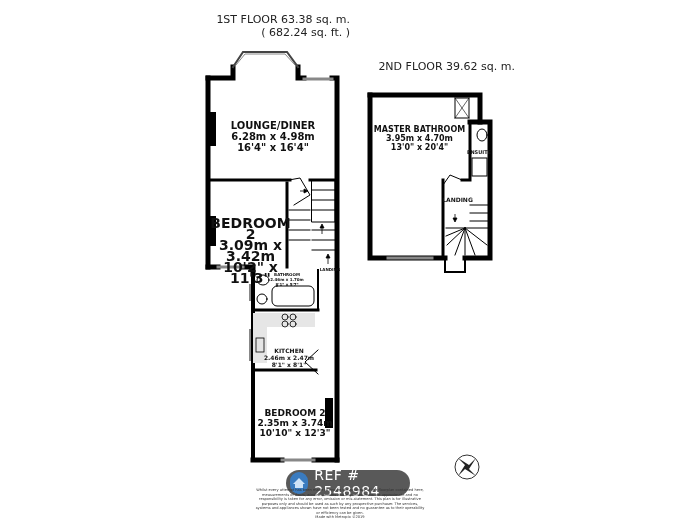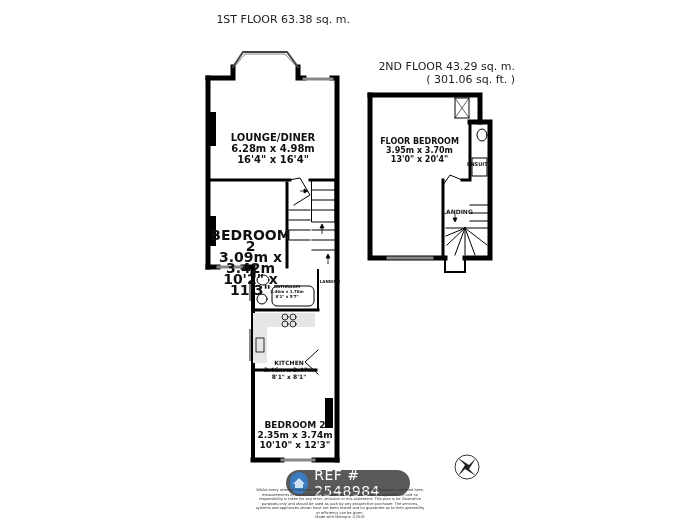--- a/index.html
+++ b/index.html
@@ -1,36 +1,36 @@
 <!DOCTYPE html>
 <html><head>
   <meta charset="utf-8">
   <style>
     html, body { margin: 0; padding: 0; background: #ffffff; }
     body { width: 700px; height: 525px; position: relative; overflow: hidden; font-family: "DejaVu Sans", sans-serif; }
     .floor-title { position: absolute; text-align: right; color: #222; font-size: 11px; line-height: 13px; }
     .floor-title .sub { font-size: 11px; }
     svg.plan { position: absolute; left: 0; top: 0; }
-    .room-label { position: absolute; text-align: center; font-weight: bold; color: #111; line-height: 11px; margin-top: 12px; }
+    .room-label { position: absolute; text-align: center; font-weight: bold; color: #111; line-height: 11px; }
     .room-label .name { display: block; }
     .room-label .dim { display: block; }
     .ref-badge { position: absolute; left: 286px; top: 470px; width: 124px; height: 26px; border-radius: 13px; background: rgba(60,60,60,0.85); color: #fff; display: flex; align-items: center; box-sizing: border-box; padding-left: 4px; }
     .ref-badge .home { width: 22px; height: 22px; border-radius: 11px; background: #3a7bbf; display: flex; align-items: center; justify-content: center; margin-right: 6px; }
     .ref-badge .ref-text { font-size: 14px; letter-spacing: 0.5px; font-family: "DejaVu Sans", sans-serif; }
     .disclaimer { position: absolute; left: 255px; top: 488px; width: 170px; font-size: 3.6px; line-height: 4.5px; text-align: center; color: #333; }
   </style>
 </head>
 <body>
 
 <div class="floor-title" style="left:200px; top:13px; width:150px;">
   <div>1ST FLOOR 63.38 sq. m.</div>
+  <div class="sub">( 682.24 sq. ft. )</div>
 </div>
 <div class="floor-title" style="left:355px; top:60px; width:160px;">
-  <div>2ND FLOOR 43.29 sq. m.</div>
-  <div class="sub">( 301.06 sq. ft. )</div>
+  <div>2ND FLOOR 39.62 sq. m.</div>
 </div>
 
 <svg class="plan" width="700" height="525" viewBox="0 0 700 525">
   <g fill="none" stroke="#000" stroke-linecap="square">
 
     <path d="M208 78 L233 78 L233 67" stroke-width="5"></path>
     <path d="M298 67 L298 78 L304 78" stroke-width="5"></path>
     <path d="M332 78 L337 78 L337 460" stroke-width="5"></path>
     <path d="M208 78 L208 267" stroke-width="5"></path>
 
@@ -158,22 +158,22 @@
   <span class="dim">2.46m x 2.47m</span>
   <span class="dim">8'1" x 8'1"</span>
 </div>
 <div class="room-label" style="left:255px; top:408px; width:80px; font-size:9px; line-height:10px;">
   <span class="name">BEDROOM 2</span>
   <span class="dim">2.35m x 3.74m</span>
   <span class="dim">10'10" x 12'3"</span>
 </div>
 
 <div class="room-label" style="left:372px; top:125px; width:95px; font-size:8px; line-height:9px;">
-  <span class="name">FLOOR BEDROOM</span>
-  <span class="dim">3.95m x 3.70m</span>
+  <span class="name">MASTER BATHROOM</span>
+  <span class="dim">3.95m x 4.70m</span>
   <span class="dim">13'0" x 20'4"</span>
 </div>
 <div class="room-label" style="left:464px; top:147px; width:30px; font-size:5px;">
   <span class="name">ENSUITE</span>
 </div>
 <div class="room-label" style="left:440px; top:194px; width:35px; font-size:6px;">
   <span class="name">LANDING</span>
 </div>
 
 <svg style="position:absolute; left:452px; top:452px;" width="30" height="30" viewBox="0 0 30 30">

